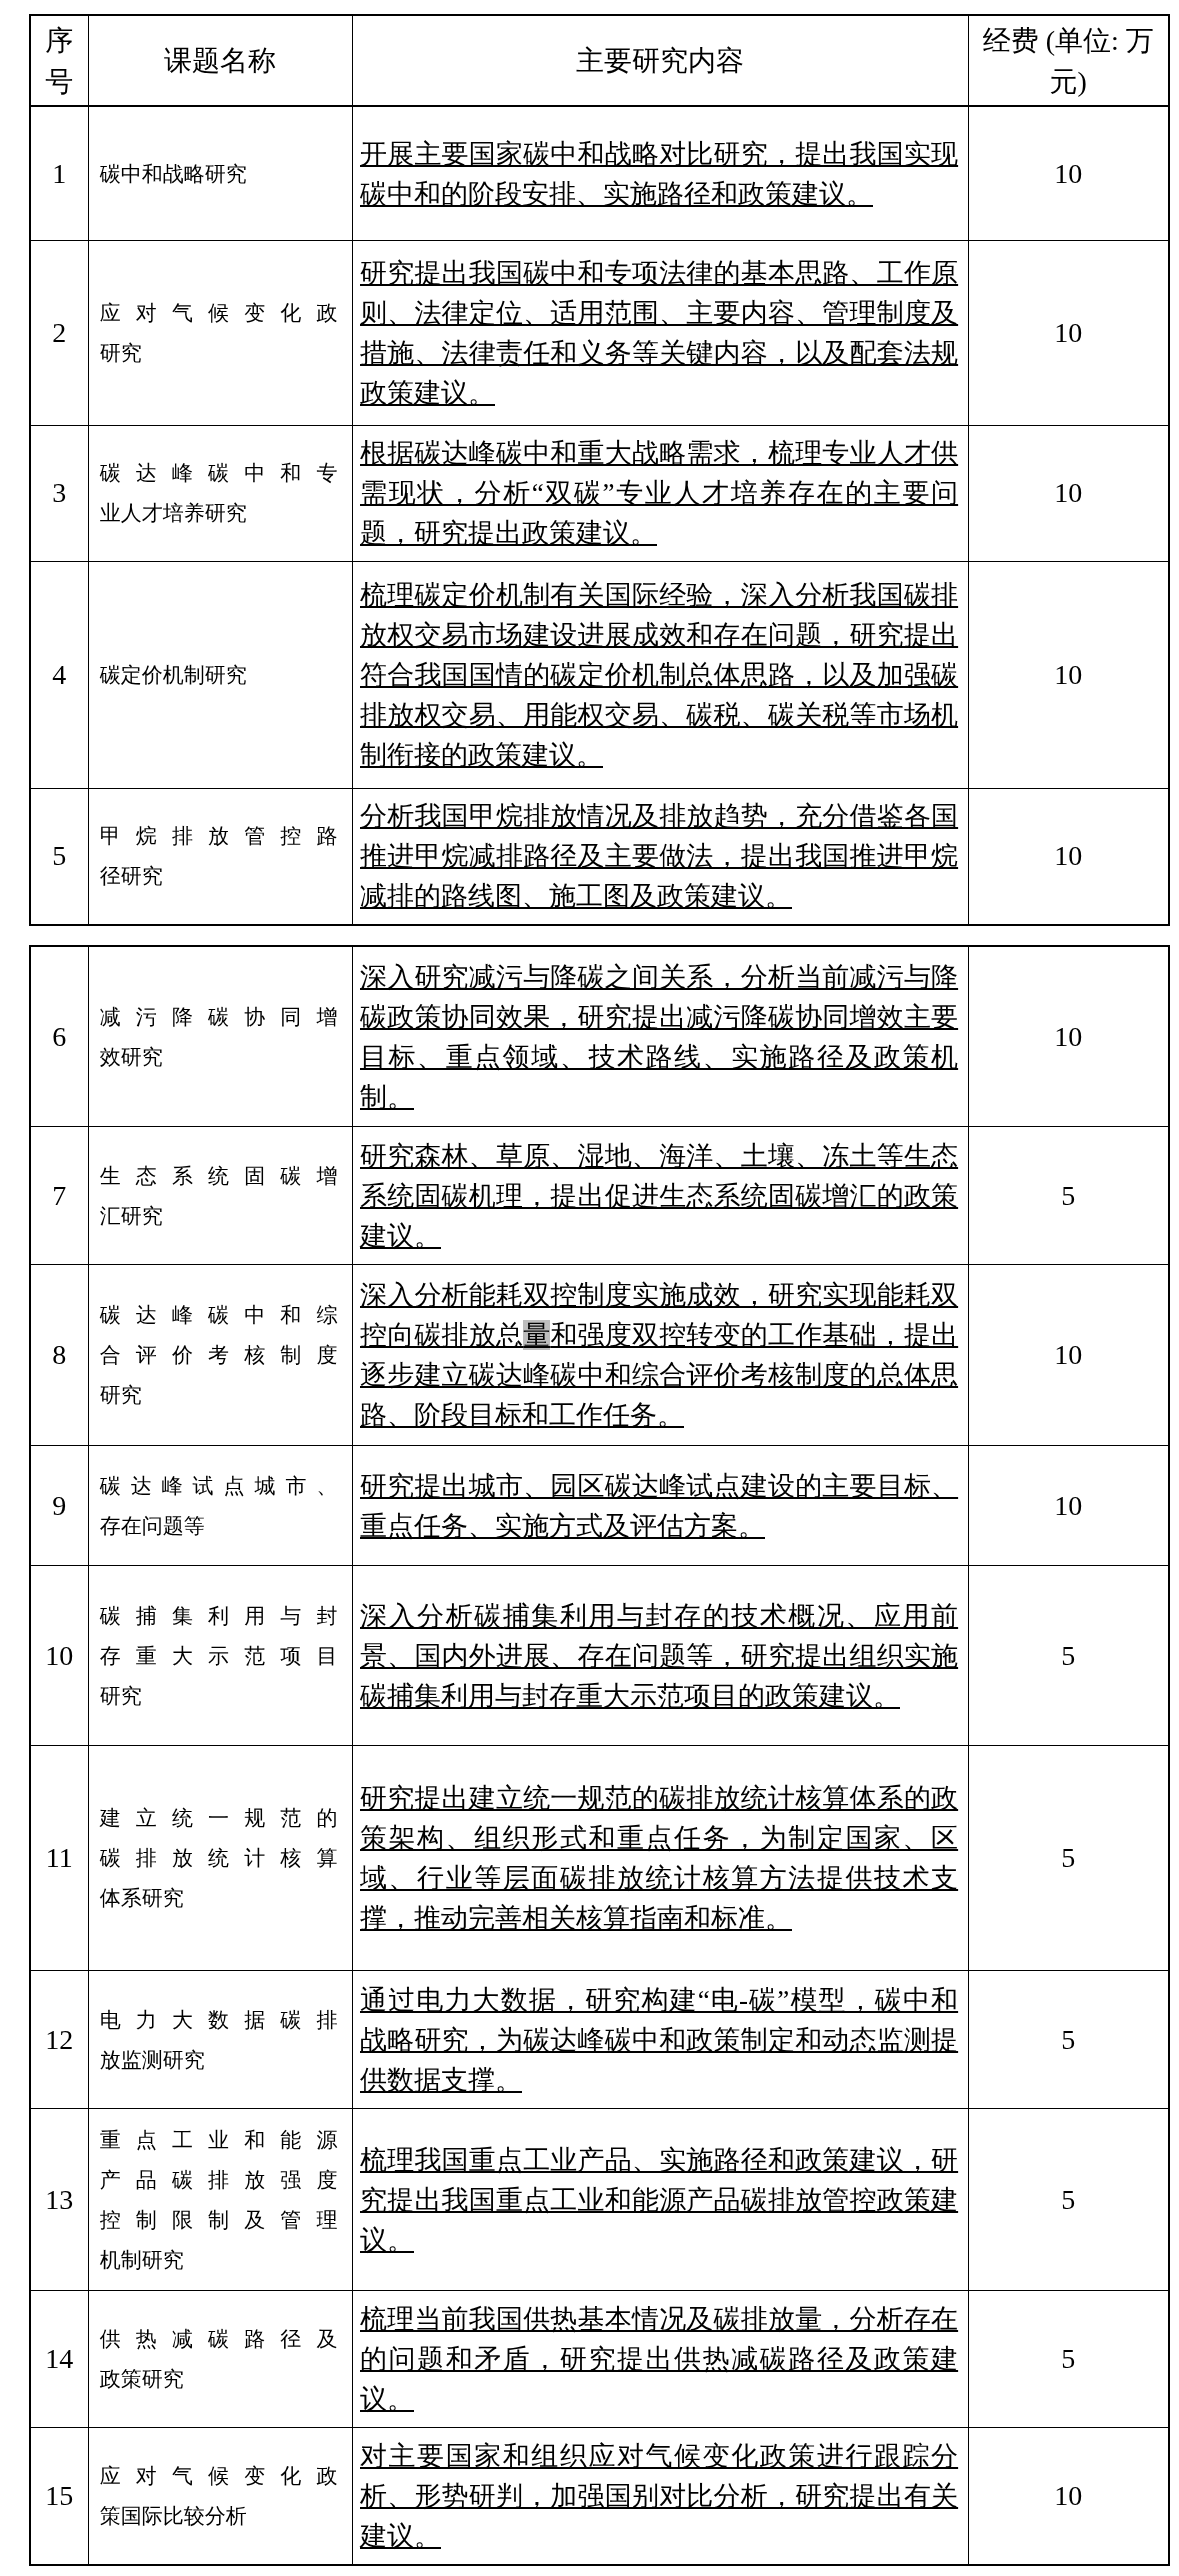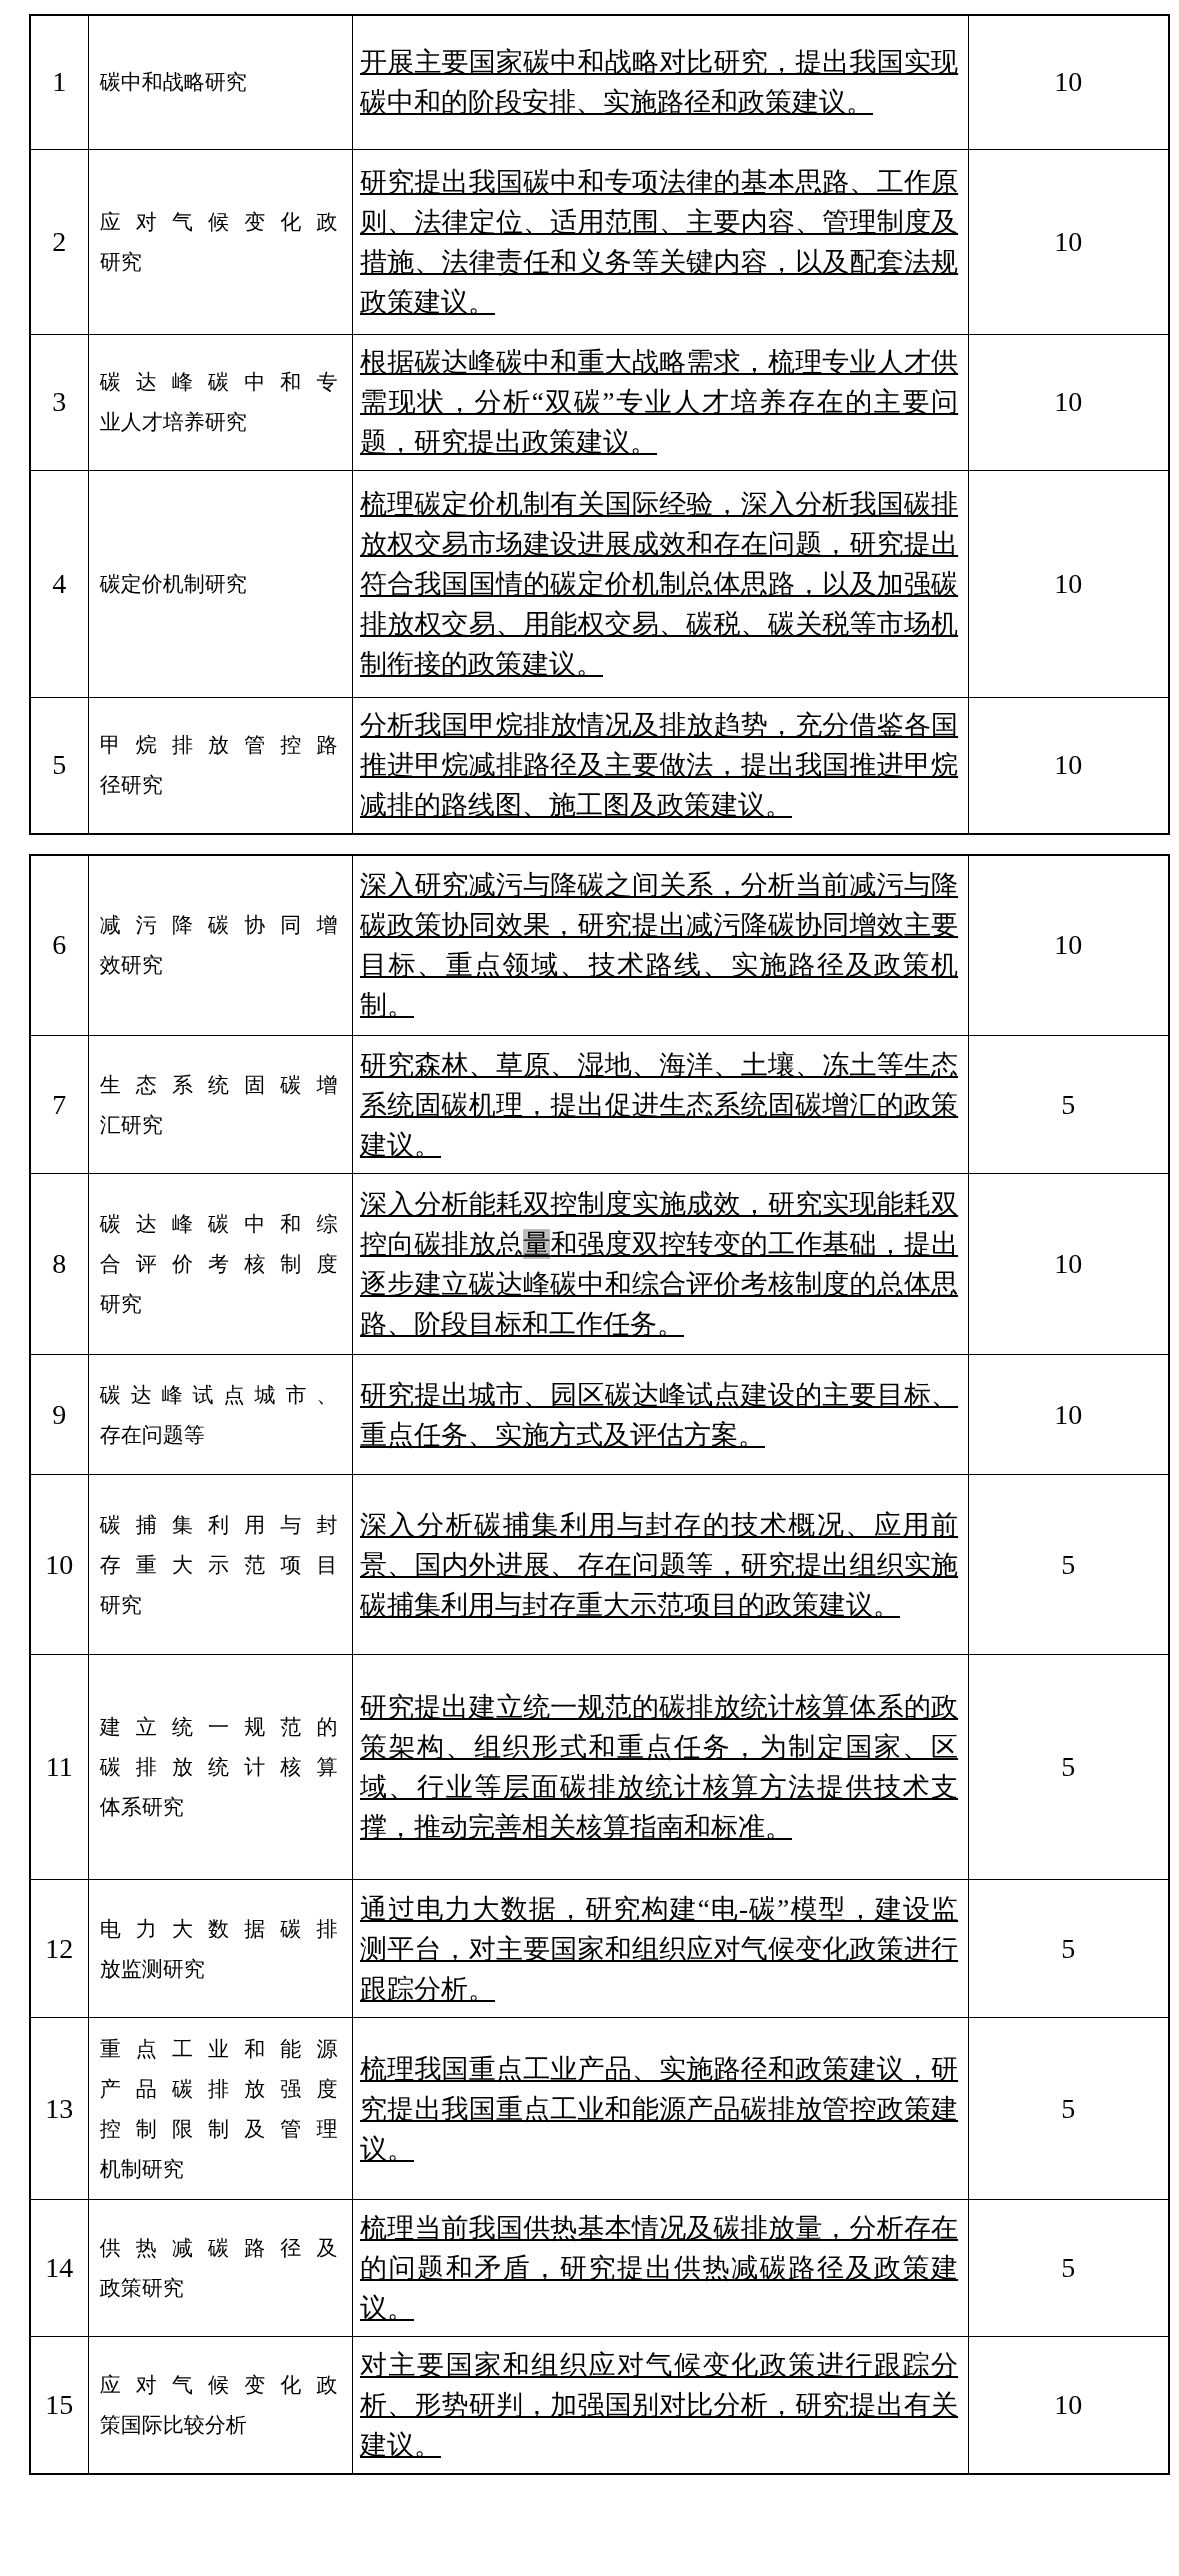--- a/index.html
+++ b/index.html
@@ -46,20 +46,26 @@
 
   <table class="doc-table">
     <colgroup>
         <col class="c-no">
         <col class="c-name">
         <col class="c-content">
         <col class="c-fee">
       </colgroup>
 
     <tbody>
+        <tr class="head-row" style="height:90px;">
+      <td>序号</td>
+      <td>课题名称</td>
+      <td>主要研究内容</td>
+      <td>经费 (单位: 万元)</td>
+    </tr>
 
     <tr style="height:134px;">
       <td class="no-cell">1</td>
       <td class="name-cell">
         <div class="name-line">碳中和战略研究</div>
       </td>
       <td class="content-cell">开展主要国家碳中和战略对比研究，提出我国实现碳中和的阶段安排、实施路径和政策建议。</td>
       <td class="fee-cell">10</td>
     </tr>
 
@@ -177,21 +183,21 @@
       <td class="content-cell">研究提出建立统一规范的碳排放统计核算体系的政策架构、组织形式和重点任务，为制定国家、区域、行业等层面碳排放统计核算方法提供技术支撑，推动完善相关核算指南和标准。</td>
       <td class="fee-cell">5</td>
     </tr>
 
     <tr style="height:138px;">
       <td class="no-cell">12</td>
       <td class="name-cell">
         <div class="name-line">电力大数据碳排</div>
         <div class="name-line">放监测研究</div>
       </td>
-      <td class="content-cell">通过电力大数据，研究构建“电-碳”模型，建设监测平台，对主要国家和组织应对气候变化政策进行跟踪分析。</td>
+      <td class="content-cell">通过电力大数据，研究构建“电-碳”模型，碳中和战略研究，为碳达峰碳中和政策制定和动态监测提供数据支撑。</td>
       <td class="fee-cell">5</td>
     </tr>
 
     <tr style="height:182px;">
       <td class="no-cell">13</td>
       <td class="name-cell">
         <div class="name-line">重点工业和能源</div>
         <div class="name-line">产品碳排放强度</div>
         <div class="name-line">控制限制及管理</div>
         <div class="name-line">机制研究</div>

